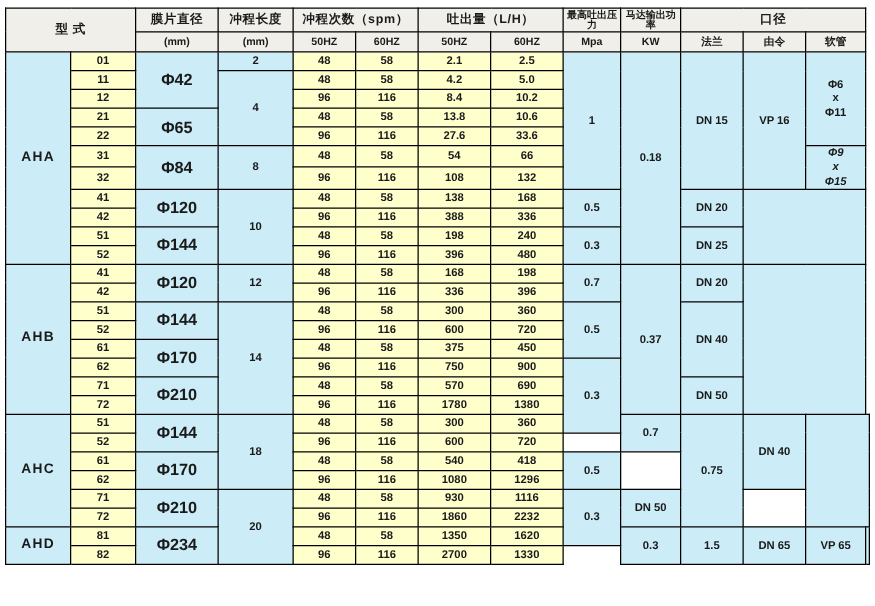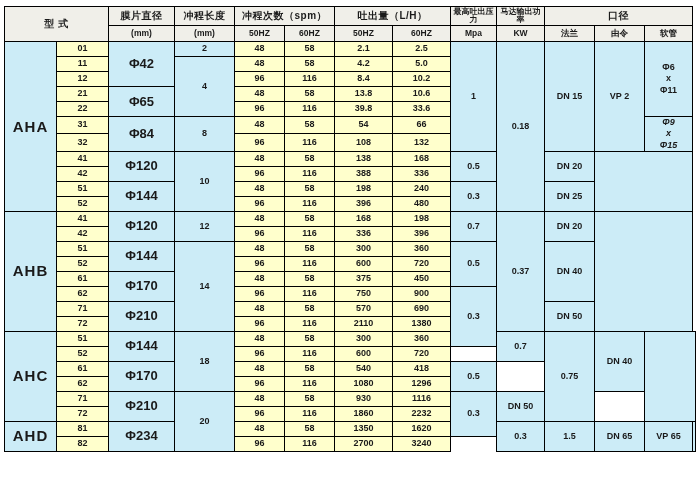--- a/index.html
+++ b/index.html
@@ -38,21 +38,21 @@
     letter-spacing:.5px;
   }
   .hdr2{
     background:#f0efe9;
     font-size:8.5px;
     font-weight:bold;
     margin-top:16px;
   }
   .yellow{background:#ffffcc;}
   .blue{background:#ccecf7;}
-  .model{background:#ccecf7;font-size:15px;letter-spacing:1px;}
+  .model{background:#ccecf7;font-size:11px;letter-spacing:1px;}
   .num{background:#ffffcc;margin-top:48px;}
   .empty{background:#ccecf7;border:1px solid #000;}
   .phi{font-size:13px;}
 </style>
 </head>
 <body>
 
 <div id="sheet">
 <table>
   <colgroup>
@@ -100,21 +100,21 @@
       <td class="num">01</td>
       <td class="blue phi" rowspan="3">Φ42</td>
       <td class="blue">2</td>
       <td class="yellow">48</td>
       <td class="yellow">58</td>
       <td class="yellow">2.1</td>
       <td class="yellow">2.5</td>
       <td class="blue" rowspan="7">1</td>
       <td class="blue" rowspan="11">0.18</td>
       <td class="blue" rowspan="7">DN 15</td>
-      <td class="blue" rowspan="7">VP 2</td>
+      <td class="blue" rowspan="7">VP 16</td>
       <td class="blue" rowspan="5" style="line-height:1.25;text-align:center;">Φ6<br>x<br>Φ11</td>
     </tr>
     <tr>
       <td class="num">11</td>
       <td class="blue" rowspan="4">4</td>
       <td class="yellow">48</td>
       <td class="yellow">58</td>
       <td class="yellow">4.2</td>
       <td class="yellow">5.0</td>
     </tr>
@@ -130,21 +130,21 @@
       <td class="blue phi" rowspan="2">Φ65</td>
       <td class="yellow">48</td>
       <td class="yellow">58</td>
       <td class="yellow">13.8</td>
       <td class="yellow">10.6</td>
     </tr>
     <tr>
       <td class="num">22</td>
       <td class="yellow">96</td>
       <td class="yellow">116</td>
-      <td class="yellow">39.8</td>
+      <td class="yellow">27.6</td>
       <td class="yellow">33.6</td>
     </tr>
     <tr>
       <td class="num">31</td>
       <td class="blue phi" rowspan="2">Φ84</td>
       <td class="blue" rowspan="2">8</td>
       <td class="yellow">48</td>
       <td class="yellow">58</td>
       <td class="yellow">54</td>
       <td class="yellow">66</td>
@@ -255,21 +255,21 @@
       <td class="yellow">48</td>
       <td class="yellow">58</td>
       <td class="yellow">570</td>
       <td class="yellow">690</td>
       <td class="blue" rowspan="2">DN 50</td>
     </tr>
     <tr>
       <td class="num">72</td>
       <td class="yellow">96</td>
       <td class="yellow">116</td>
-      <td class="yellow">2110</td>
+      <td class="yellow">1780</td>
       <td class="yellow">1380</td>
     </tr>
 
     <tr>
       <td class="model" rowspan="6">AHC</td>
       <td class="num">51</td>
       <td class="blue phi" rowspan="2">Φ144</td>
       <td class="blue" rowspan="4">18</td>
       <td class="yellow">48</td>
       <td class="yellow">58</td>
@@ -334,17 +334,17 @@
       <td class="blue" rowspan="2">1.5</td>
       <td class="blue" rowspan="2">DN 65</td>
       <td class="blue" rowspan="2">VP 65</td>
       <td class="empty" rowspan="2"></td>
     </tr>
     <tr>
       <td class="num">82</td>
       <td class="yellow">96</td>
       <td class="yellow">116</td>
       <td class="yellow">2700</td>
-      <td class="yellow">3240</td>
+      <td class="yellow">1330</td>
     </tr>
   </tbody>
 </table>
 </div>
 
 </body></html>

